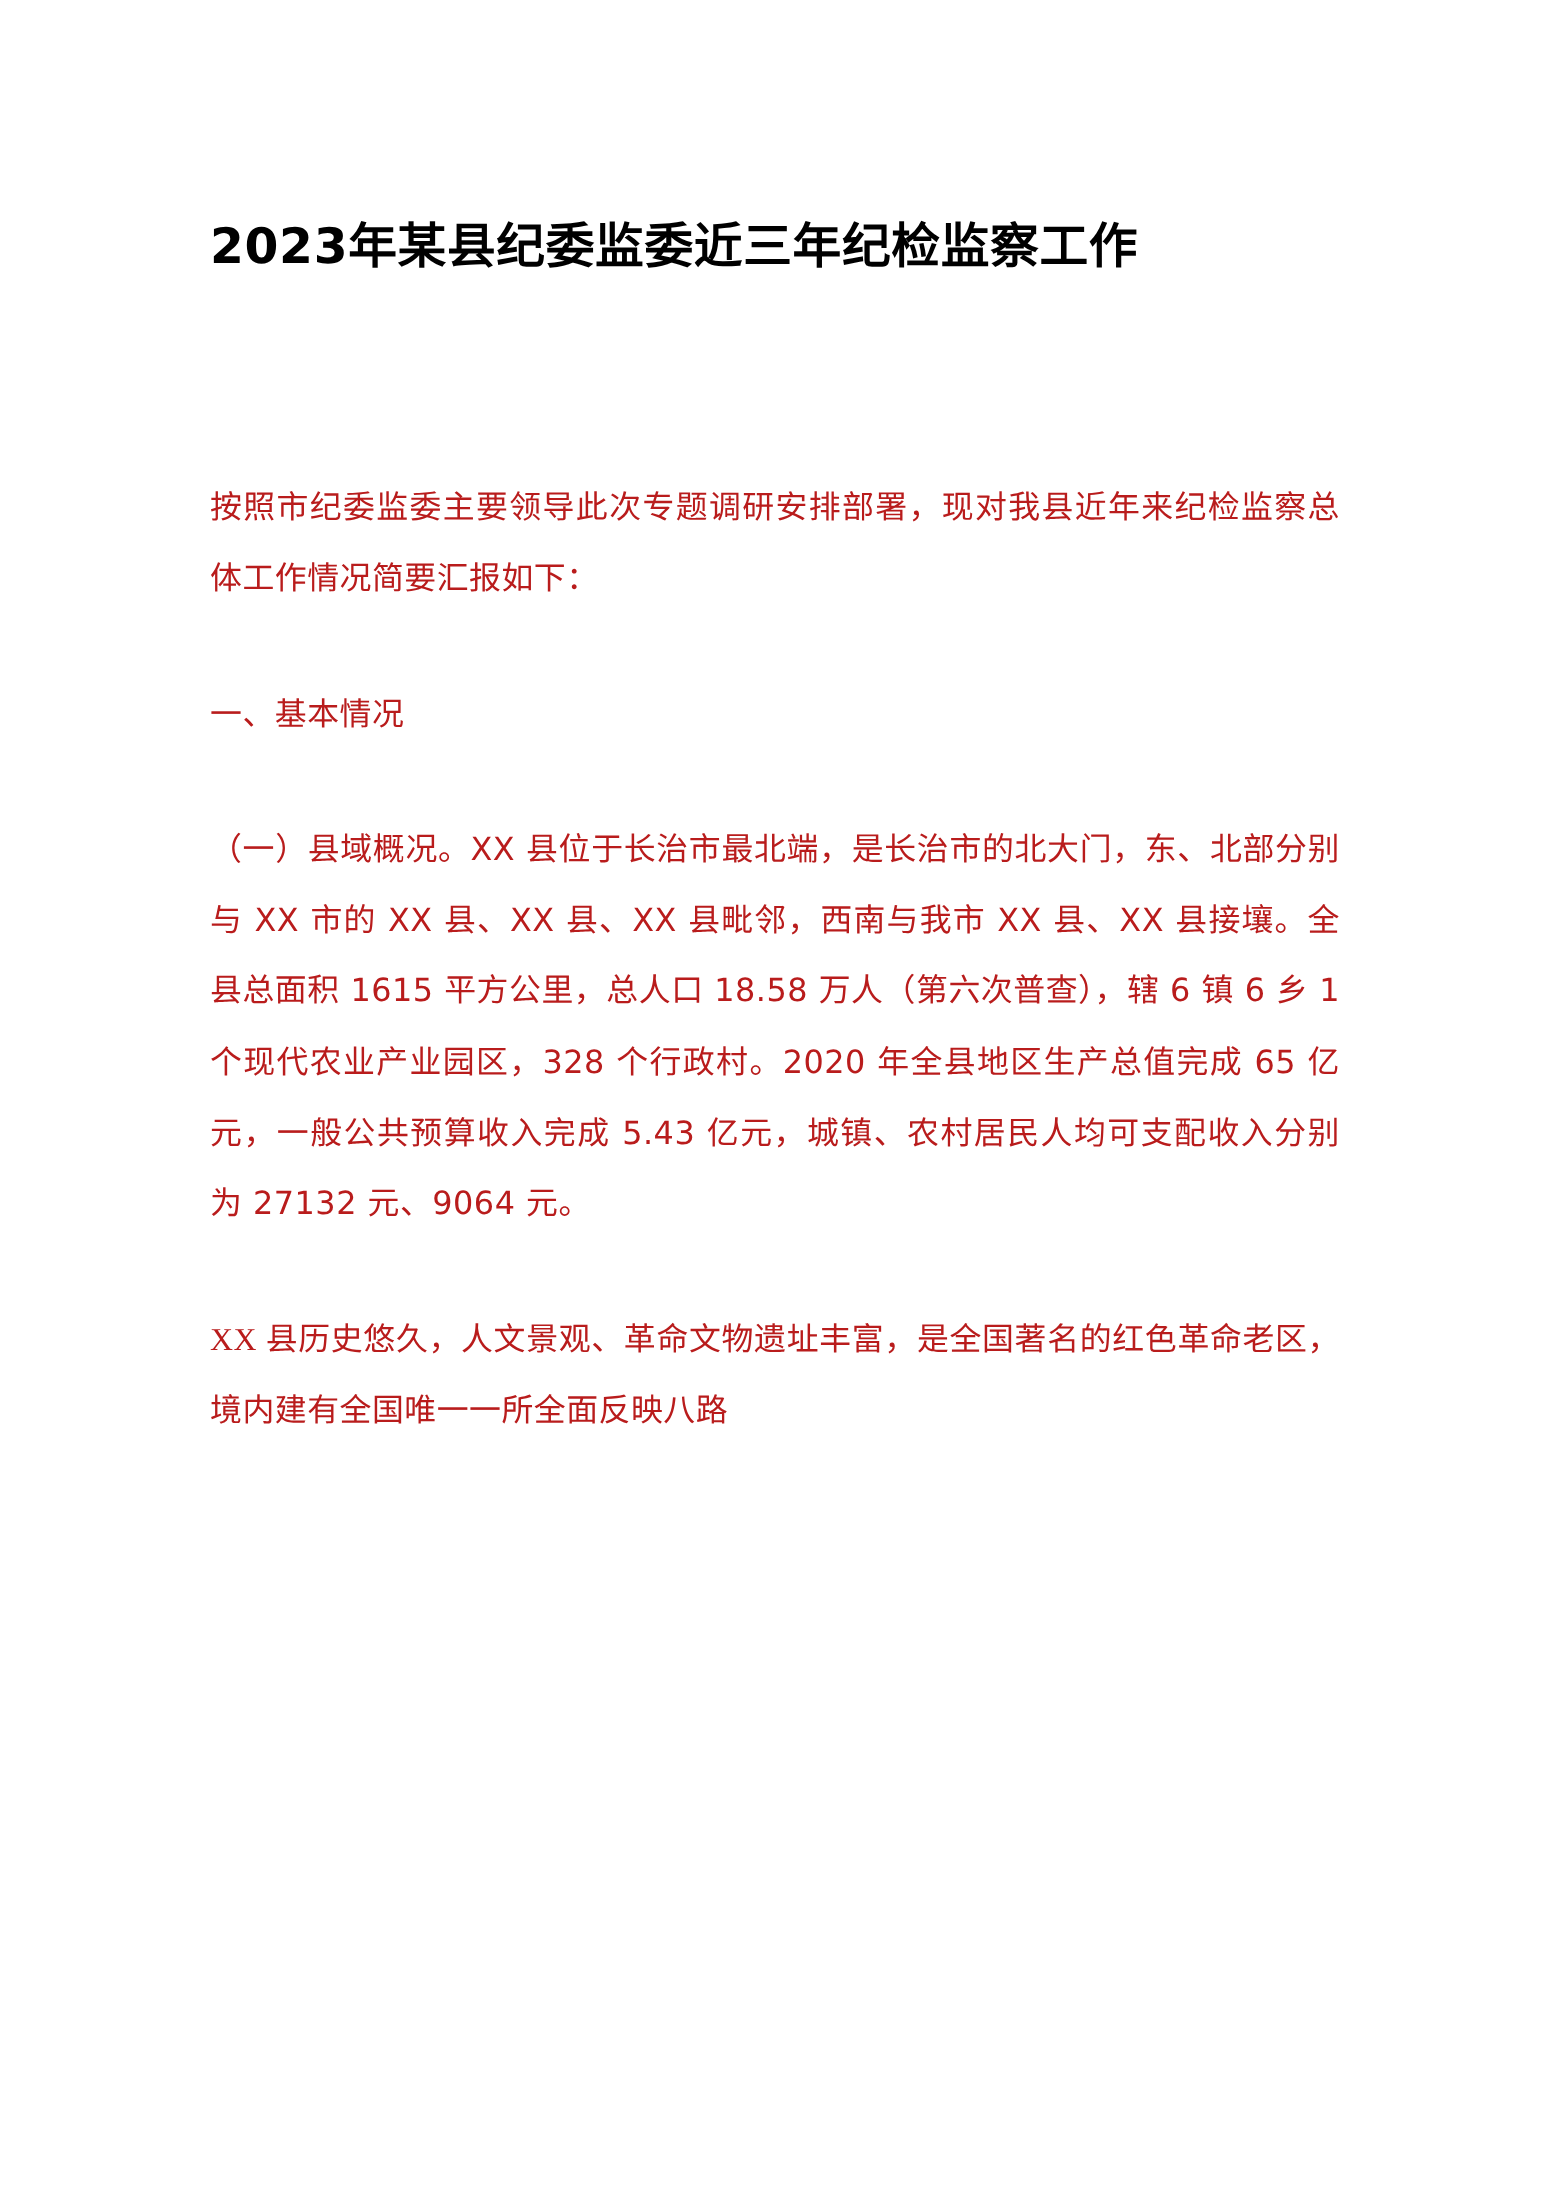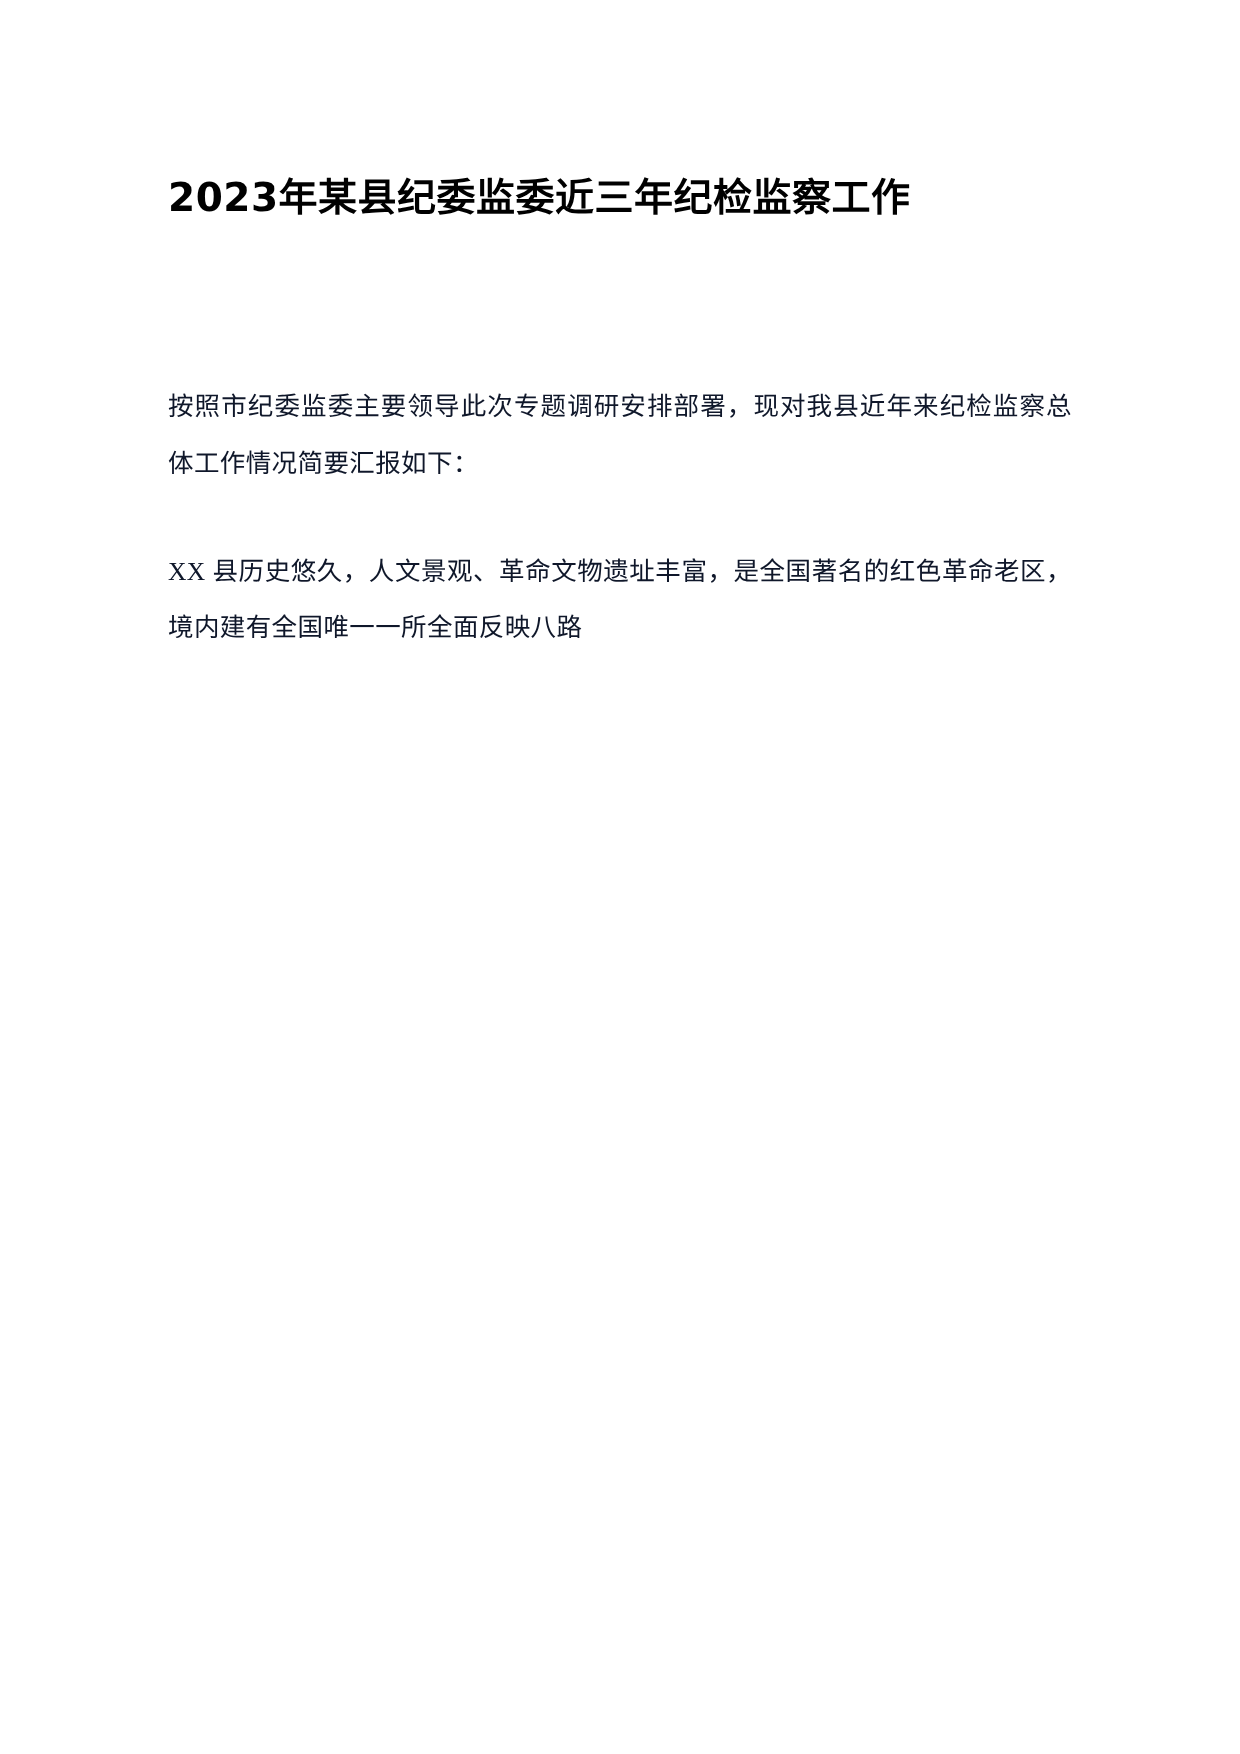--- a/index.html
+++ b/index.html
@@ -42,37 +42,39 @@
   .body-block {
     margin-top: 150px;
   }
   p.para {
     margin: 0 0 52px 0;
     font-size: 25.5px;
     line-height: 2.22;
     letter-spacing: 0.4px;
     text-align: justify;
     text-justify: inter-ideograph;
-    color: #0f172a;
+    color: #b91c1c;
   }
   p.para.heading {
     margin-bottom: 52px;
   }
   p.para:last-child {
     margin-bottom: 0;
     font-family: Liberation Serif, serif;
   }
 </style>
 </head>
 <body>
 
 <div class="page">
 
   <h1 class="doc-title">
     <span class="title-line first">2023年某县纪委监委近三年纪检监察工作</span>
   </h1>
 
   <div class="body-block">
     <p class="para">按照市纪委监委主要领导此次专题调研安排部署，现对我县近年来纪检监察总体工作情况简要汇报如下：</p>
+    <p class="para heading">一、基本情况</p>
+    <p class="para">（一）县域概况。XX 县位于长治市最北端，是长治市的北大门，东、北部分别与 XX 市的 XX 县、XX 县、XX 县毗邻，西南与我市 XX 县、XX 县接壤。全县总面积 1615 平方公里，总人口 18.58 万人（第六次普查），辖 6 镇 6 乡 1 个现代农业产业园区，328 个行政村。2020 年全县地区生产总值完成 65 亿元，一般公共预算收入完成 5.43 亿元，城镇、农村居民人均可支配收入分别为 27132 元、9064 元。</p>
     <p class="para">XX 县历史悠久，人文景观、革命文物遗址丰富，是全国著名的红色革命老区，境内建有全国唯一一所全面反映八路</p>
   </div>
 
 </div>
 
 </body></html>

